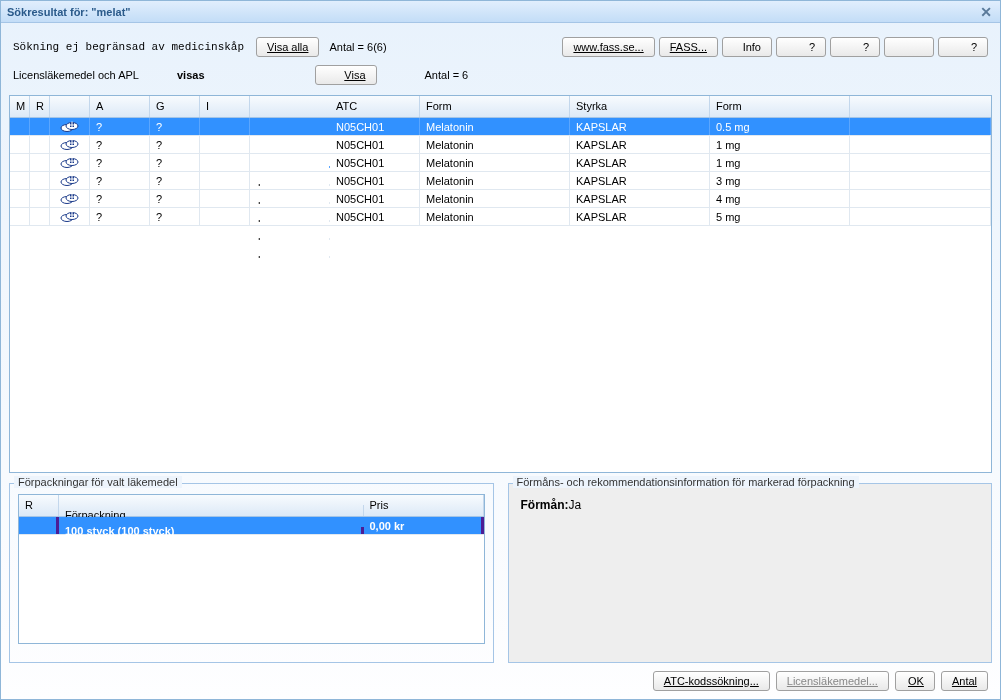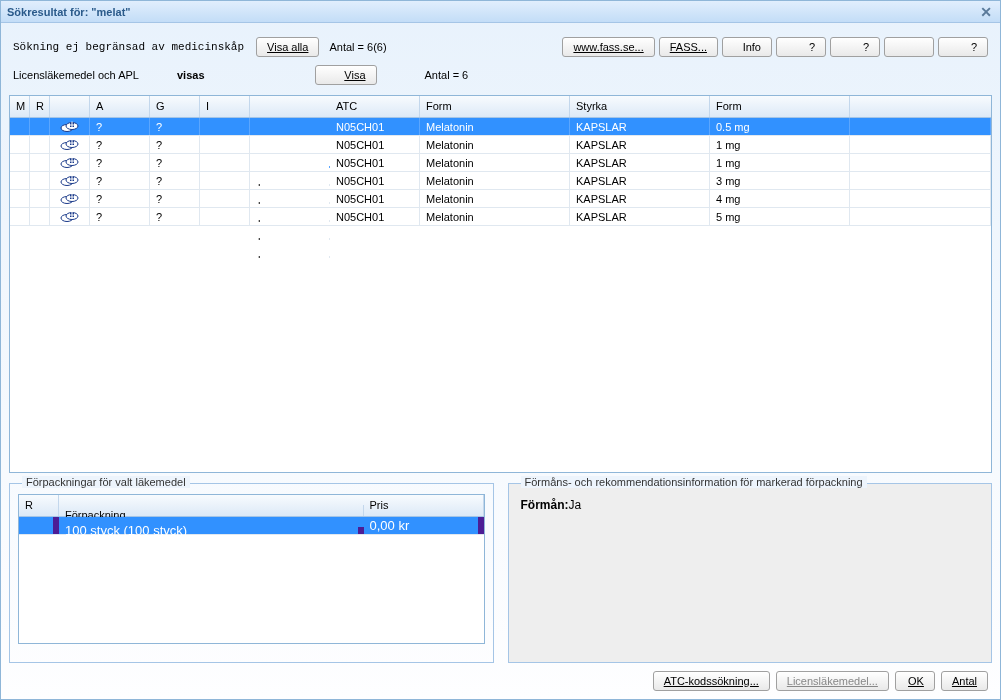--- a/index.html
+++ b/index.html
@@ -103,35 +103,35 @@
 .bottom-panels { display: flex; gap: 14px; margin-top: 10px; height: 180px; }
 .fieldset {
   border: 1px solid #a5c5e6;
   position: relative;
   padding: 10px 8px 8px 8px;
   background: transparent;
 }
 .fieldset .legend {
   position: absolute;
   top: -8px;
-  left: 12px;
+  left: 4px;
   background: #edf4fc;
   padding: 0 4px;
   font-size: 11px;
   color: #333;
 }
 .fieldset.left { flex: 1; }
 .fieldset.right { flex: 1; background: #eeeeee; }
 
 .pack-grid-wrap { border: 1px solid #8fb6d8; background: #fff; height: 150px; display:flex; flex-direction:column; }
 .pack-header { display:flex; background: linear-gradient(to bottom, #f8fbfe 0%, #dce9f7 100%); border-bottom:1px solid #a5c5e6; height:22px; }
 .pack-header .hcell { border-right:1px solid #c3d7ec; padding:4px 6px; font-size:11px; }
 .pack-body { flex:1; overflow:auto; }
 .pack-row { display:flex; height:18px; border-bottom:1px solid #e0e8f0; }
-.pack-row .cell { border-right:6px solid #4c1d95; padding:1px 6px; font-size:13px; display:flex; align-items:center; }
+.pack-row .cell { border-right:3px solid #4c1d95; padding:1px 6px; font-size:11px; display:flex; align-items:center;font-weight:bold; }
 .pack-row.selected { background:#3191ff; color:#fff; }
 .pcol-r { width:40px; }
 .pcol-pack { flex:1;margin-top:10px; }
 .pcol-price { width:120px; }
 
 .info-box { font-size:12px; padding:4px; }
 .info-box .label { font-weight:bold; }
 
 .footer { display:flex; justify-content:flex-end; gap:6px; padding:8px 4px 2px 4px; }
 

